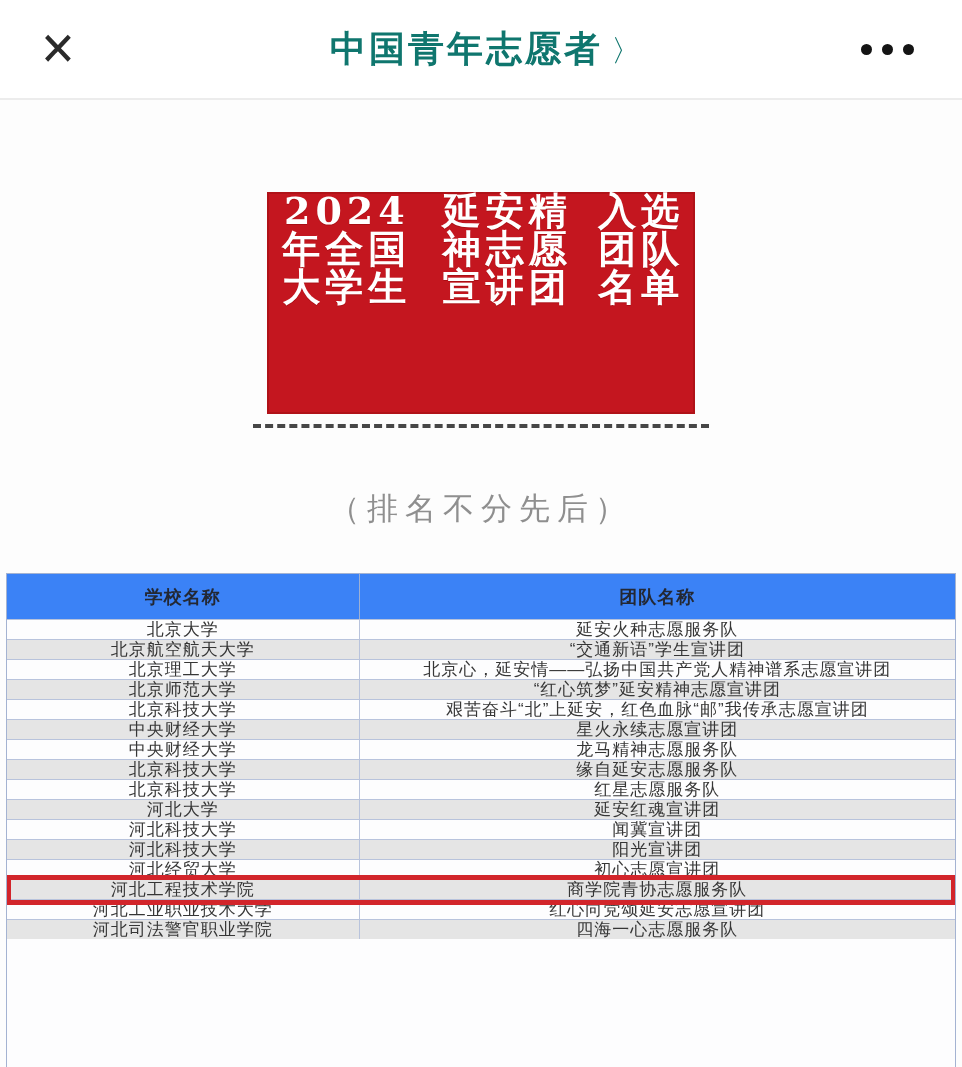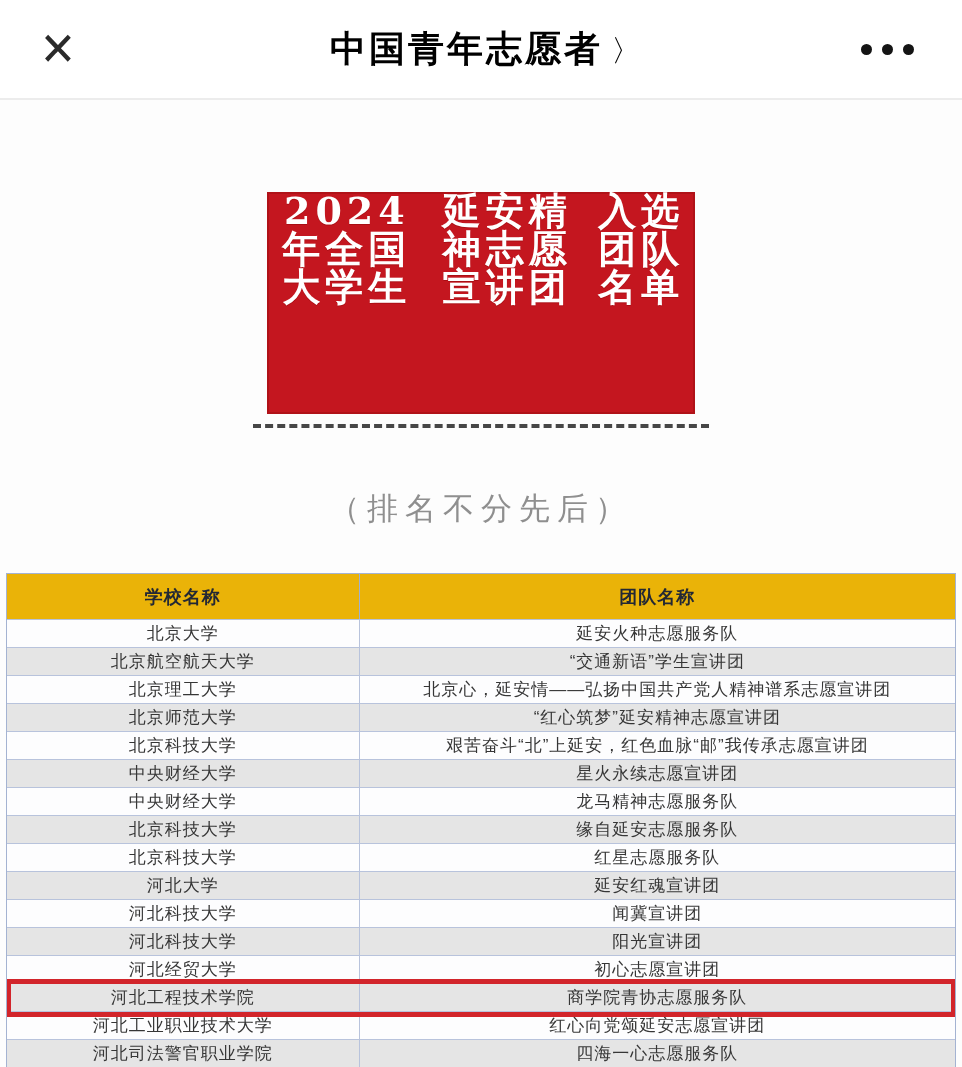--- a/index.html
+++ b/index.html
@@ -29,21 +29,21 @@
   .close-btn span {
     font-size:44px; color:#2a2a2a; line-height:1;
     font-family:"DejaVu Sans", sans-serif;
     transform:scaleY(1.05);
   }
   .nav-title {
     position:absolute; left:12px; right:0;
     text-align:center;
     font-family:"DejaVu Serif", serif;
     font-weight:700;
-    font-size:36px; color:#000000;
+    font-size:36px; color:#0f766e;
     letter-spacing:3px;
     pointer-events:none;
   }
   .nav-title .t-click { pointer-events:auto; cursor:pointer; }
   .nav-title .chev { font-size:30px; margin-left:8px; font-weight:400; }
   .more-btn {
     margin-left:auto;
     display:flex; gap:10px; align-items:center;
     cursor:pointer; padding:16px 4px;
     position:relative; z-index:2;
@@ -95,34 +95,34 @@
     position:absolute;
     left:6px; right:6px; top:573px; bottom:0;
     border:1px solid #a4b3d2;
     border-bottom:none;
     background:#fdfdfe;
     overflow:hidden;
   }
   .thead {
     display:flex;
     height:45px;
-    background:#eab308;
+    background:#3b82f6;
   }
   .th {
     display:flex; align-items:center; justify-content:center;
     font-weight:700;
     font-size:18px;
     color:#232834;
     letter-spacing:1px;
   }
   .c1 { width:37.2%; border-right:1px solid #9db0d4; }
   .c2 { width:62.8%; }
   .tr {
     display:flex;
-    height:28px;
+    height:20px;
     border-top:1px solid #b8c3dc;
     background:#fdfdfe;
     justify-content:space-between;
   }
   .tr.alt { background:#e5e5e5; }
   .td {
     display:flex; align-items:center; justify-content:center;
     font-size:17px;
     color:#363636;
     letter-spacing:1px;

